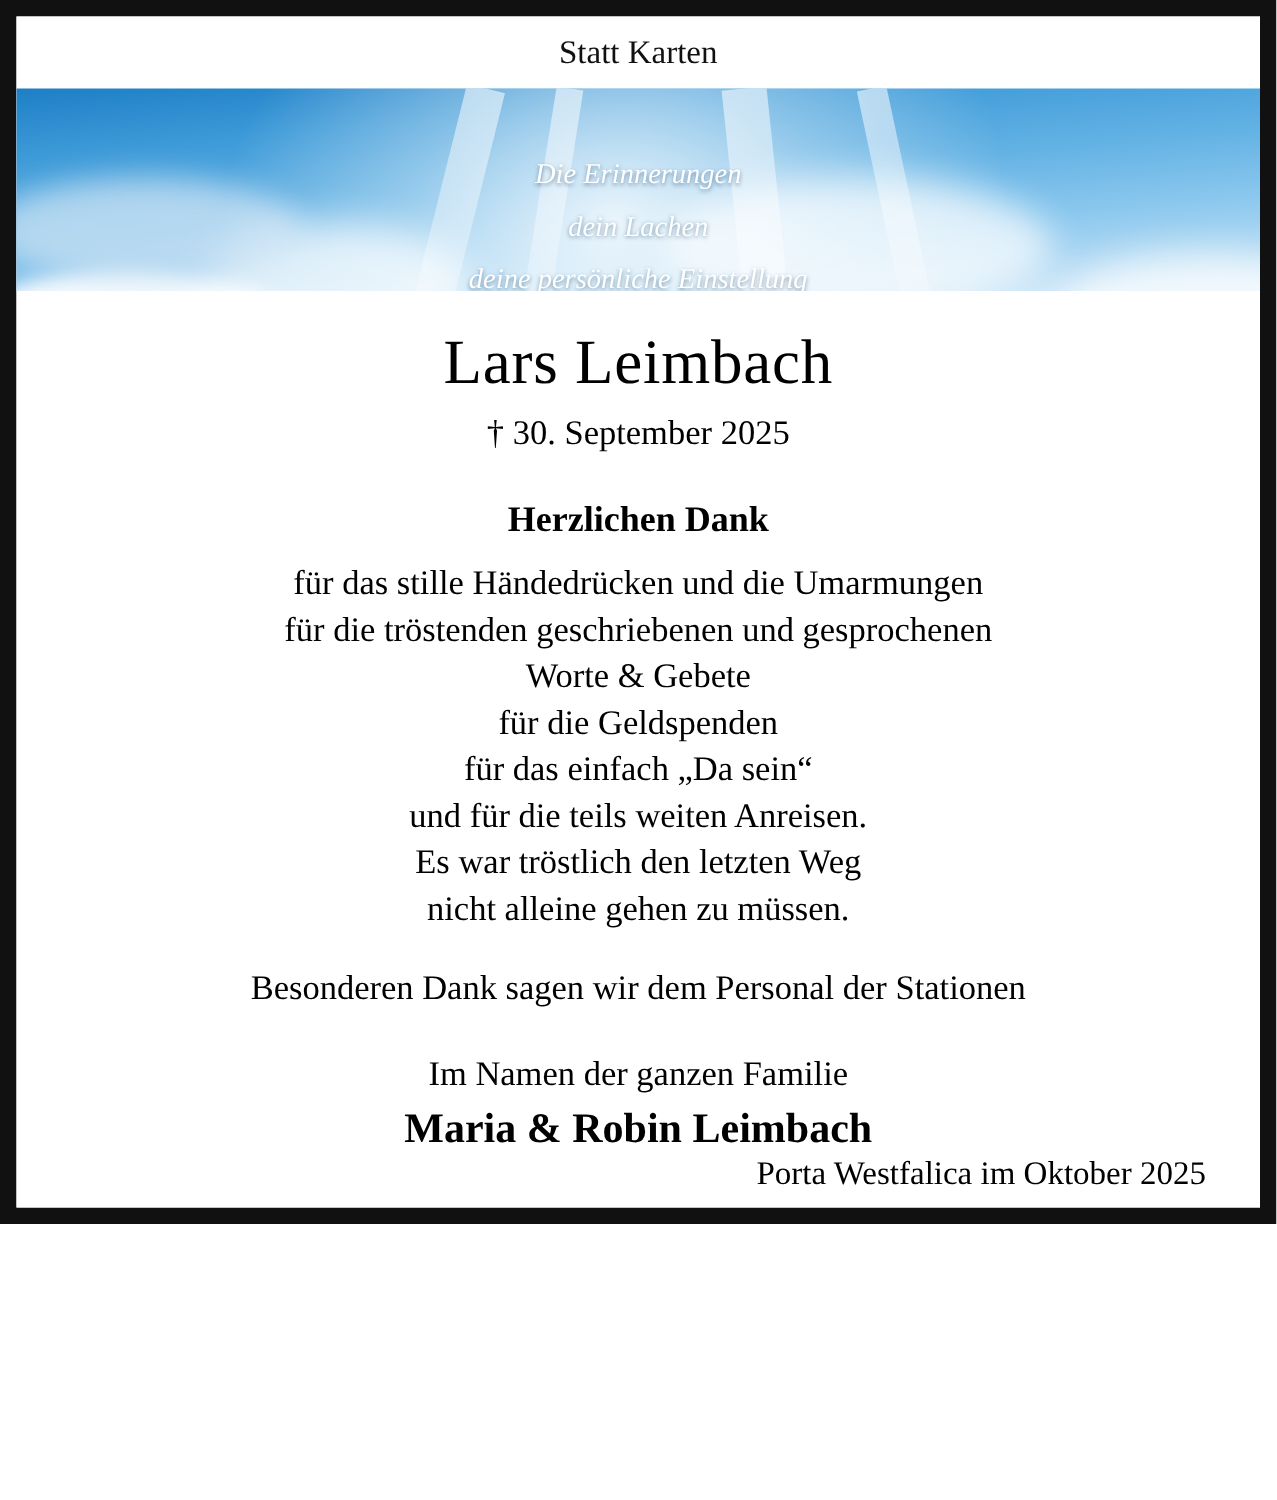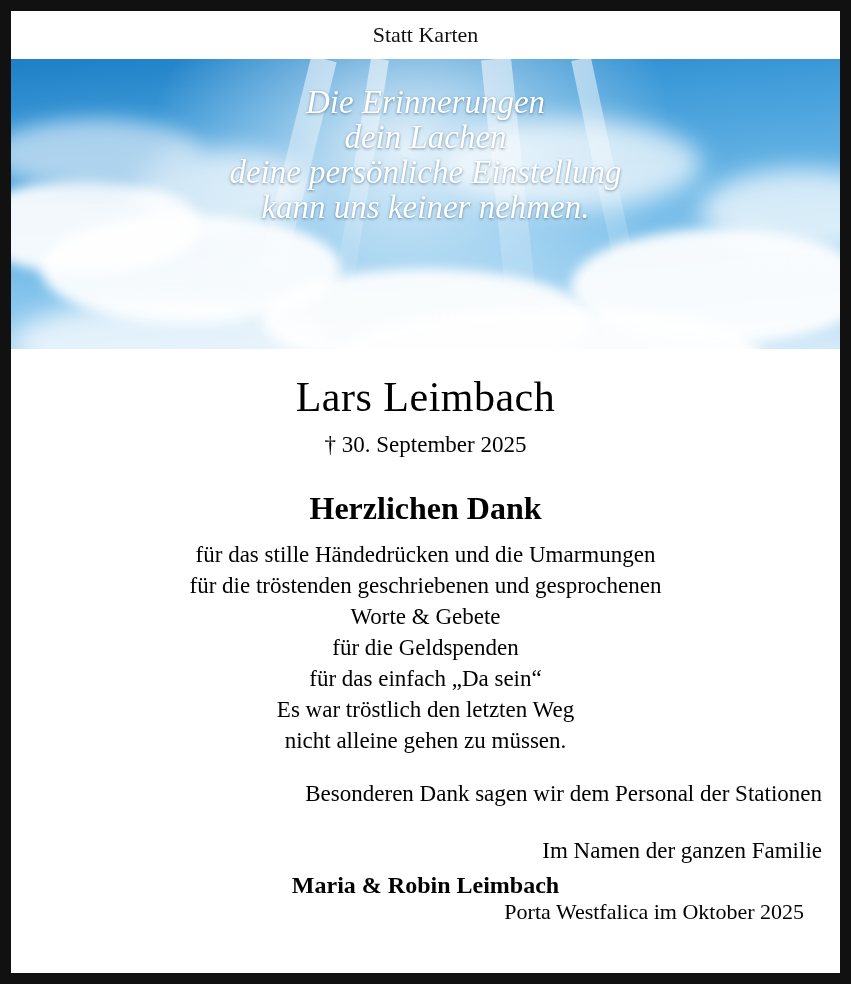--- a/index.html
+++ b/index.html
@@ -11,21 +11,21 @@
     width: 851px;
     height: 1000px;
     font-family: "Liberation Serif", serif;
     color: #000000;
     overflow: hidden;
   }
 
   .notice {
     position: relative;
     width: 851px;
-    height: 984px;
+    height: 816px;
     box-sizing: border-box;
     background: #ffffff;
     border: 11px solid #111111;
   }
 
   .inner {
     position: relative;
     width: 100%;
     height: 100%;
     background: #ffffff;
@@ -75,25 +75,25 @@
     opacity: 0.92;
     pointer-events: none;
   }
   .cloud.soft { filter: blur(12px); opacity: 0.7; }
   .cloud.dim  { background: #cfe4f4; filter: blur(10px); opacity: 0.75; }
 
   .poem {
     position: absolute;
     left: 0;
     right: 0;
-    top: 26px;
+    top: 40px;
     text-align: center;
     color: #ffffff;
     font-style: italic;
-    font-size: 33px;
+    font-size: 19px;
     line-height: 35px;
     text-shadow: 0 1px 3px rgba(20,60,100,0.55);
     z-index: 5;
   }
   .poem div { white-space: nowrap; }
 
   
   .body {
     flex: 1;
     text-align: center;
@@ -106,34 +106,34 @@
     font-size: 42px;
     line-height: 1.15;
     margin-top: 24px;
     letter-spacing: 0.5px;
   }
   .dates {
     font-size: 23px;
     margin-top: 10px;
   }
   .thanks-title {
-    font-size: 32px;
+    font-size: 24px;
     font-weight: bold;
     margin-top: 32px;
   }
   .para {
     font-size: 23px;
     line-height: 31px;
     margin-top: 12px;
   }
   .para div { white-space: nowrap; }
-  .para.block2 { margin-top: 22px; text-align: right; }
-  .para.block3 { margin-top: 26px; text-align: right; }
+  .para.block2 { margin-top: 22px; }
+  .para.block3 { margin-top: 26px; }
   .signature {
-    font-size: 24px;
+    font-size: 28px;
     font-weight: bold;
     margin-top: 6px;
   }
   .place {
     font-size: 22px;
     text-align: right;
     padding-right: 18px;
     padding-bottom: 10px;
   }
 </style>
@@ -177,20 +177,21 @@
       <div class="dates">† 30. September 2025</div>
 
       <div class="thanks-title">Herzlichen Dank</div>
 
       <div class="para block1">
         <div>für das stille Händedrücken und die Umarmungen</div>
         <div>für die tröstenden geschriebenen und gesprochenen</div>
         <div>Worte &amp; Gebete</div>
         <div>für die Geldspenden</div>
         <div>für das einfach „Da sein“</div>
+        <div>und für die teils weiten Anreisen.</div>
         <div>Es war tröstlich den letzten Weg</div>
         <div>nicht alleine gehen zu müssen.</div>
       </div>
 
       <div class="para block2">
         <div>Besonderen Dank sagen wir dem Personal der Stationen</div>
       </div>
 
       <div class="para block3">
         <div>Im Namen der ganzen Familie</div>

